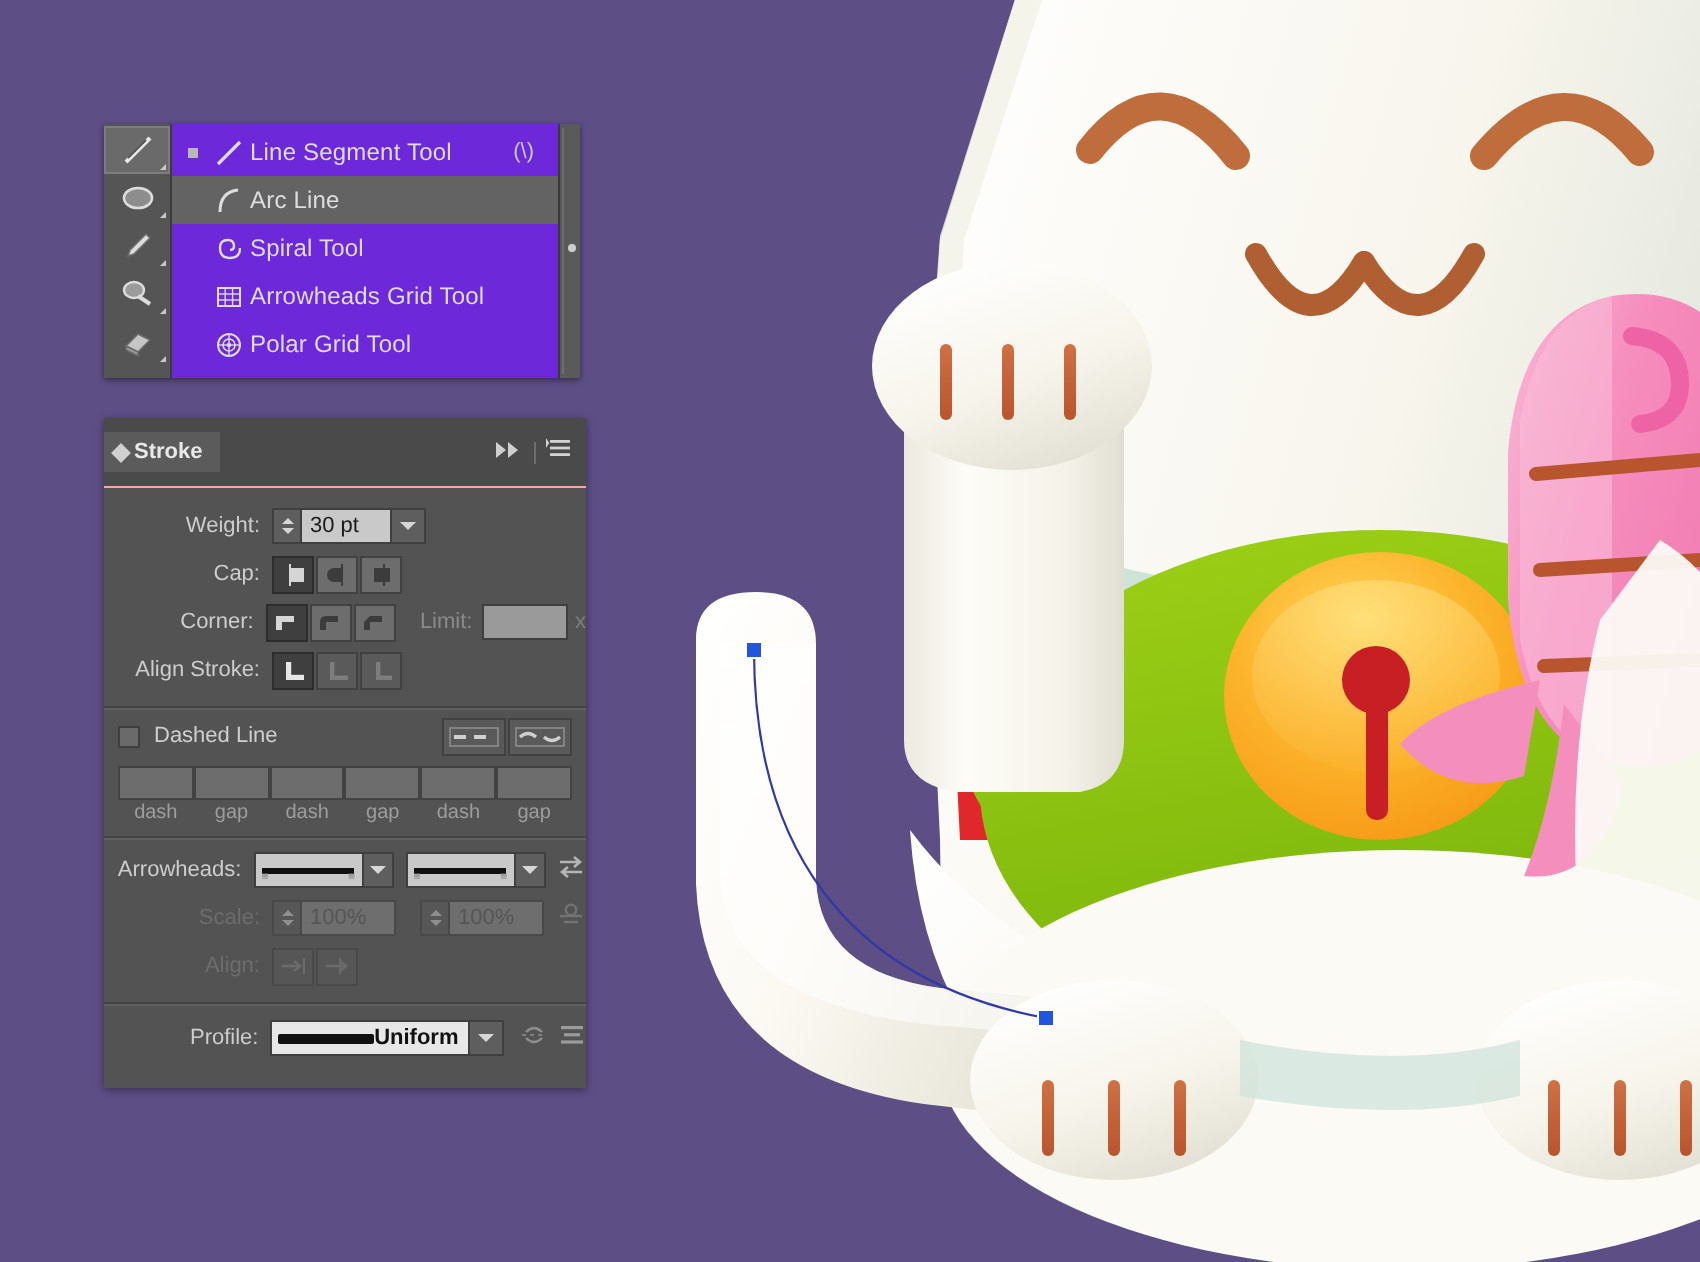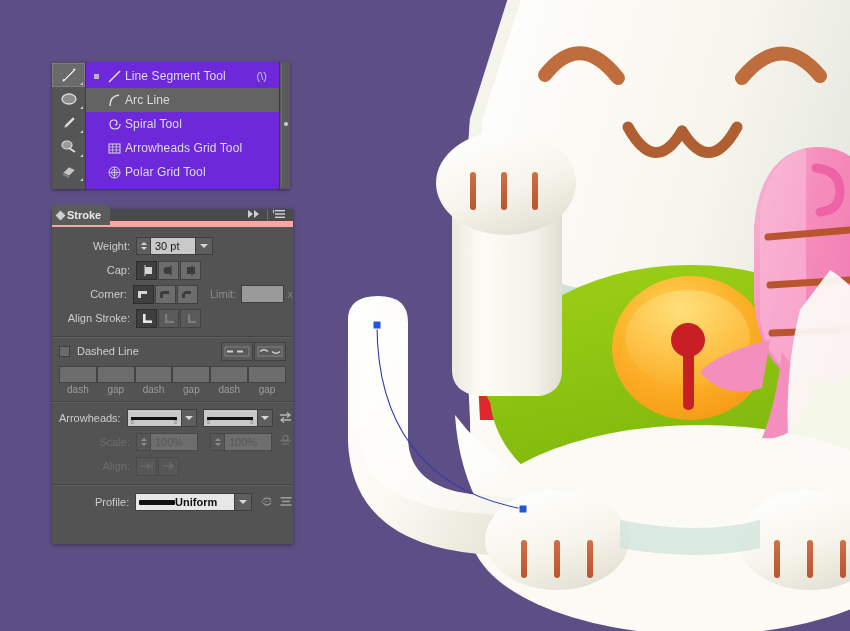--- a/index.html
+++ b/index.html
@@ -54,22 +54,22 @@
 
   
   #stroke-panel {
     position:absolute; left:52px; top:209px;
     width:241px; height:335px;
     background:#535353;
     box-shadow:0 1px 4px rgba(0,0,0,.4);
     font-size:11px; color:#cfcfcf;
   }
   .sp-titlebar {
-    height:18px; background:#4a4a4a; display:flex; align-items:center;
-    border-bottom:6px solid #fca5a5;
+    height:35px; background:#4a4a4a; display:flex; align-items:center;
+    border-bottom:1px solid #fca5a5;
   }
   .sp-tab {
     display:flex; align-items:center; gap:3px; padding:0 9px 0 5px; height:20px;
     background:#5b5b5b; color:#e8e8e8; font-size:11px; font-weight:bold;
   }
   .sp-diamond { width:7px;height:7px;background:#cfcfcf;transform:rotate(45deg);
     display:inline-block; }
   .sp-tbspacer{flex:1;}
   .sp-tbicons{display:flex;align-items:center;gap:5px;padding-right:6px;}
   .sp-body { padding:7px 0 0 0; }
@@ -112,21 +112,21 @@
 
   .ahfield{width:62px;height:18px;background:#c9c9c9;border:1px solid #3f3f3f;
     position:relative;display:flex;align-items:center;justify-content:center;}
   .ahfield .bar{width:46px;height:3px;background:#111;}
   .ahfield .tick{position:absolute;bottom:1px;font-size:6px;color:#777;}
   .ahfield .tl{left:3px;} .ahfield .tr{right:3px;}
   .proffield{width:100px;height:18px;background:#e7e7e7;border:1px solid #3f3f3f;
     display:flex;align-items:center;position:relative;}
   .proffield .pstroke{width:54px;height:5px;background:#111;margin-left:3px;
     border-radius:1px;}
-  .proffield .ptxt{flex:1;text-align:center;padding-right:17px;color:#111;
+  .proffield .ptxt{flex:1;text-align:center;padding-right:5px;color:#111;
     font-size:11px;font-weight:bold;}
 
   .ghost{opacity:.45;}
 </style>
 </head>
 <body>
 
 <div id="canvas">
   <svg id="art" width="850" height="631" viewBox="0 0 850 631">
     <defs>

